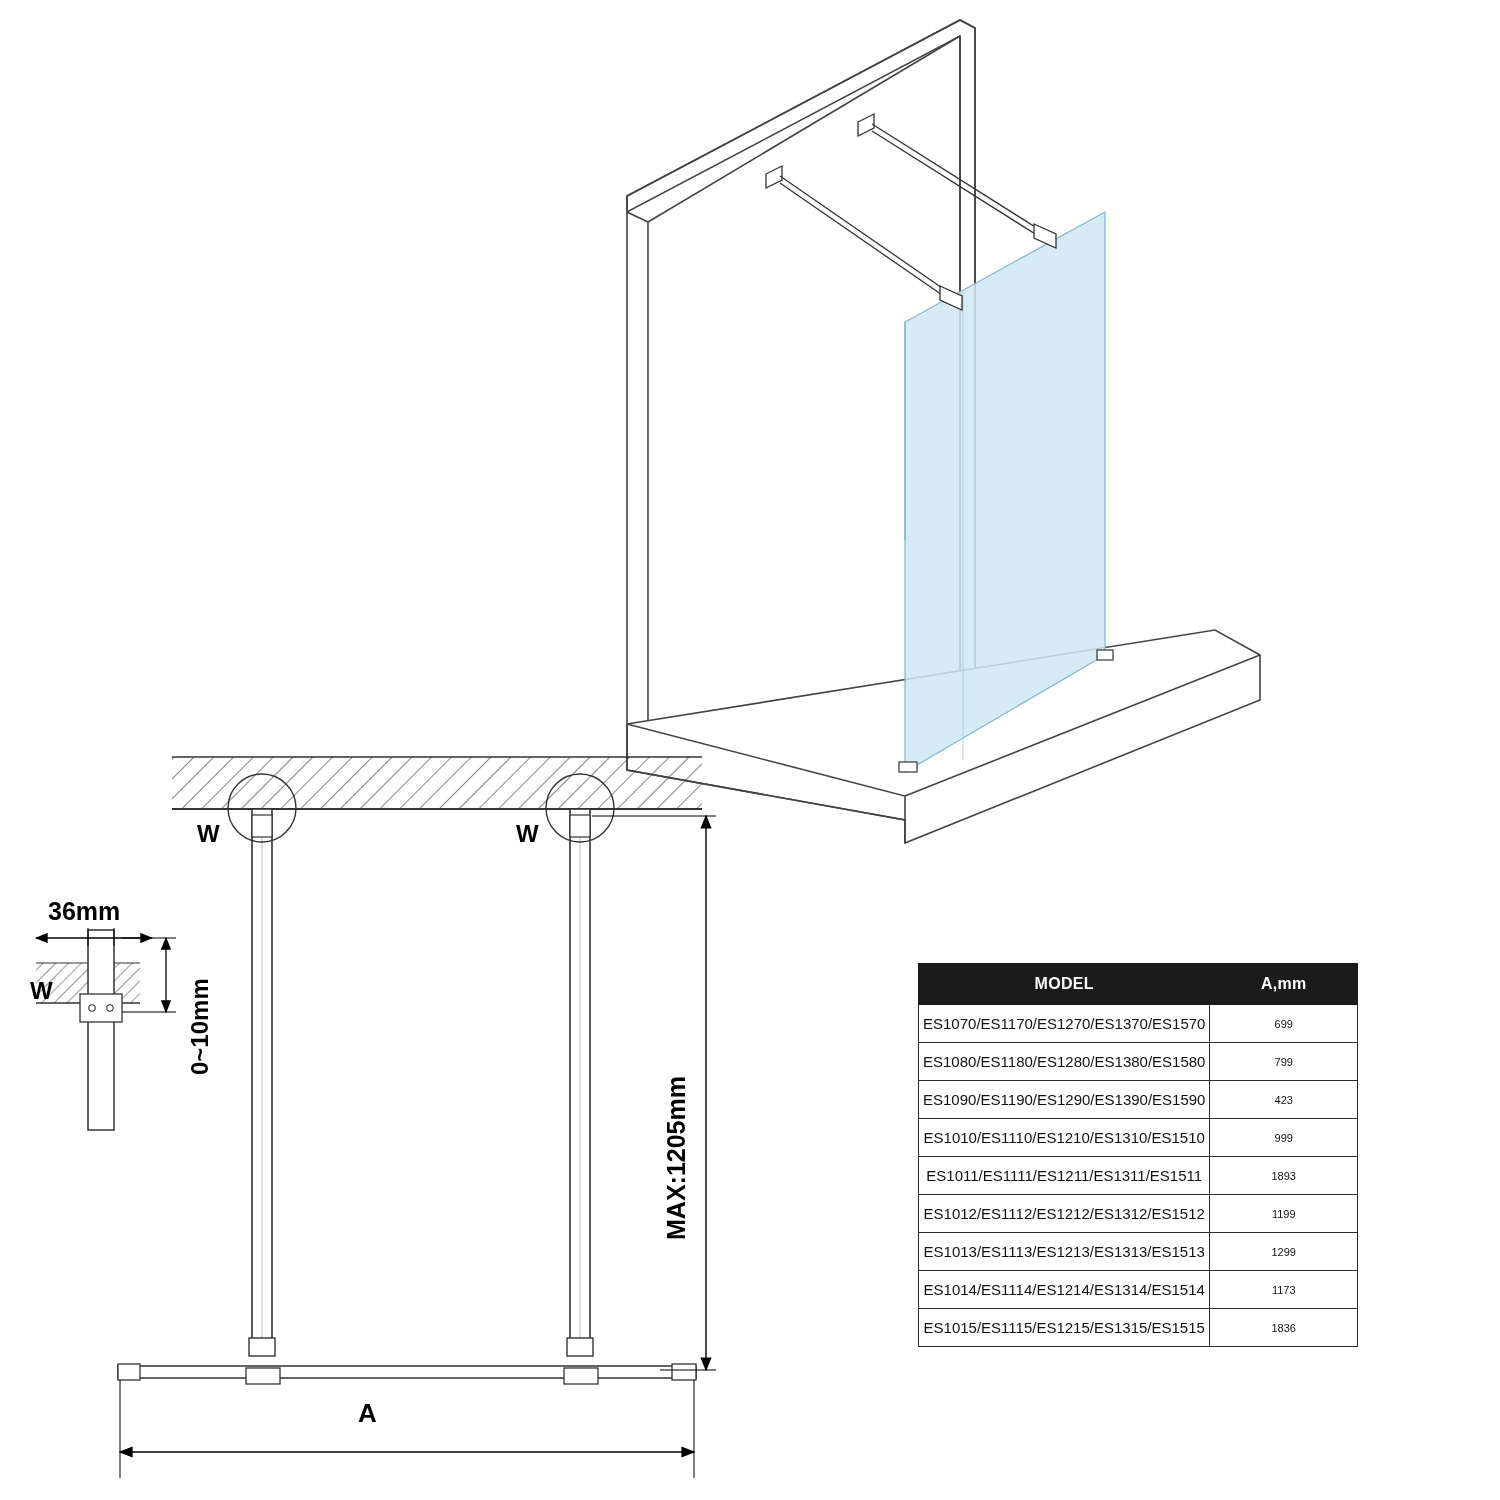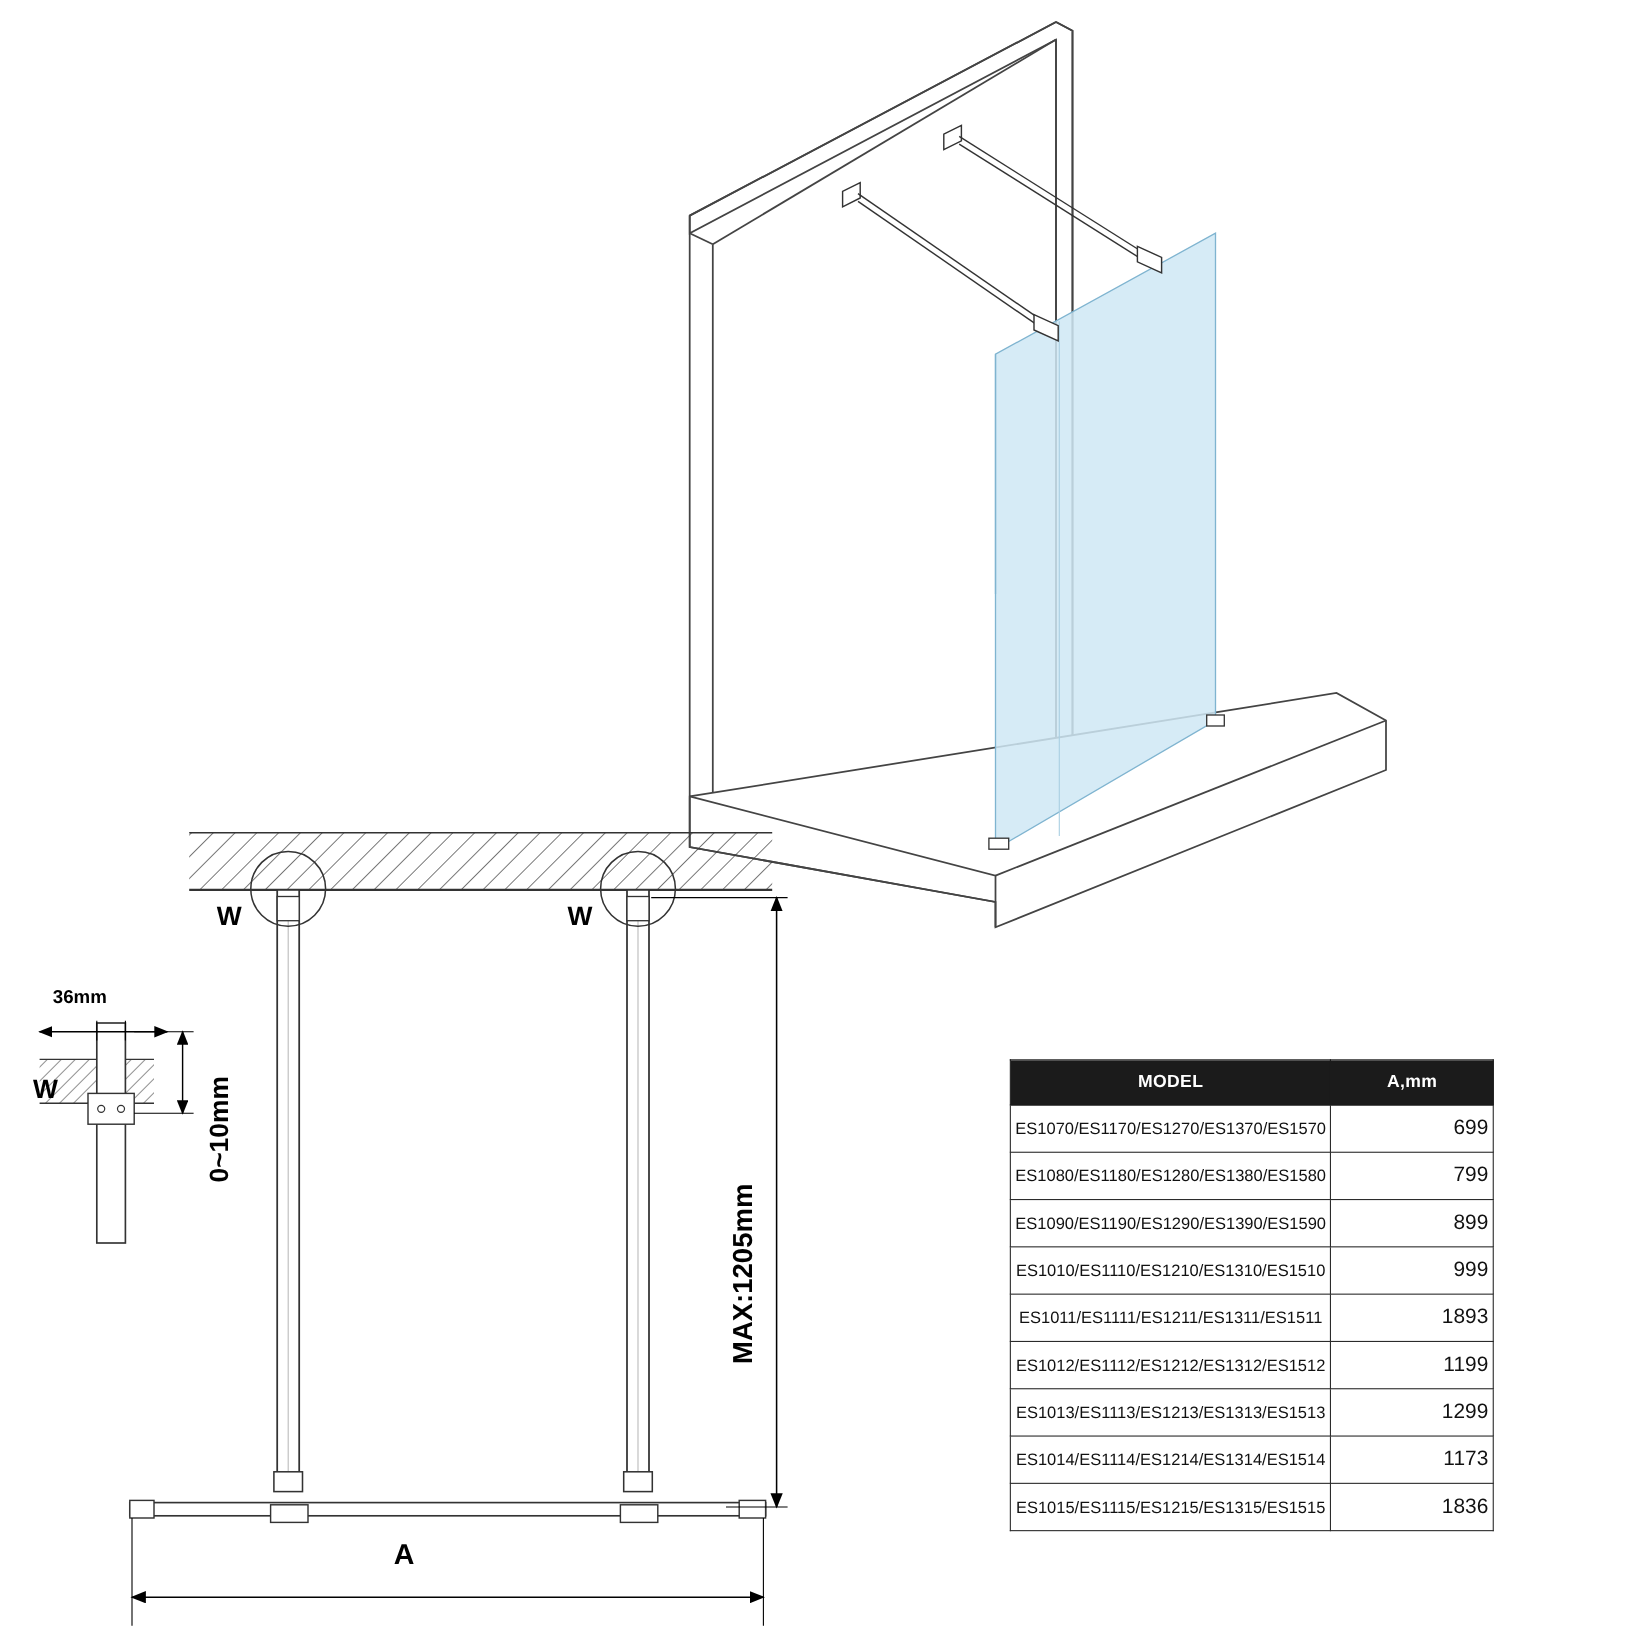--- a/index.html
+++ b/index.html
@@ -31,30 +31,30 @@
     border:1px solid #1b1b1b;
     letter-spacing:.3px;
   }
   .spec-table td{
     border:1px solid #2b2b2b;
     padding:10px 4px;
     text-align:center;
     white-space:nowrap;
   }
   .spec-table td.model{width:64%;font-size:15px;text-align:center;}
-  .spec-table td.val{width:36%;font-size:19px;text-align:right;}
+  .spec-table td.val{width:36%;font-size:11px;}
 
   
   .lbl{
     position:absolute;
     font-weight:bold;
     color:#000;
     white-space:nowrap;
   }
-  #lbl-36mm{left:48px;top:897px;font-size:17px;}
+  #lbl-36mm{left:48px;top:897px;font-size:25px;}
   #lbl-010mm{
     left:186px;top:960px;font-size:24px;
     transform-origin:left top;
     transform:rotate(-90deg) translate(-115px,0);
   }
   #lbl-max{
     left:662px;top:995px;font-size:25px;
     transform-origin:left top;
     transform:rotate(-90deg) translate(-245px,0);
   }
@@ -202,21 +202,21 @@
       <tr>
         <td class="model">ES1070/ES1170/ES1270/ES1370/ES1570</td>
         <td class="val">699</td>
       </tr>
       <tr>
         <td class="model">ES1080/ES1180/ES1280/ES1380/ES1580</td>
         <td class="val">799</td>
       </tr>
       <tr>
         <td class="model">ES1090/ES1190/ES1290/ES1390/ES1590</td>
-        <td class="val">899</td>
+        <td class="val">423</td>
       </tr>
       <tr>
         <td class="model">ES1010/ES1110/ES1210/ES1310/ES1510</td>
         <td class="val">999</td>
       </tr>
       <tr>
         <td class="model">ES1011/ES1111/ES1211/ES1311/ES1511</td>
         <td class="val">1893</td>
       </tr>
       <tr>

